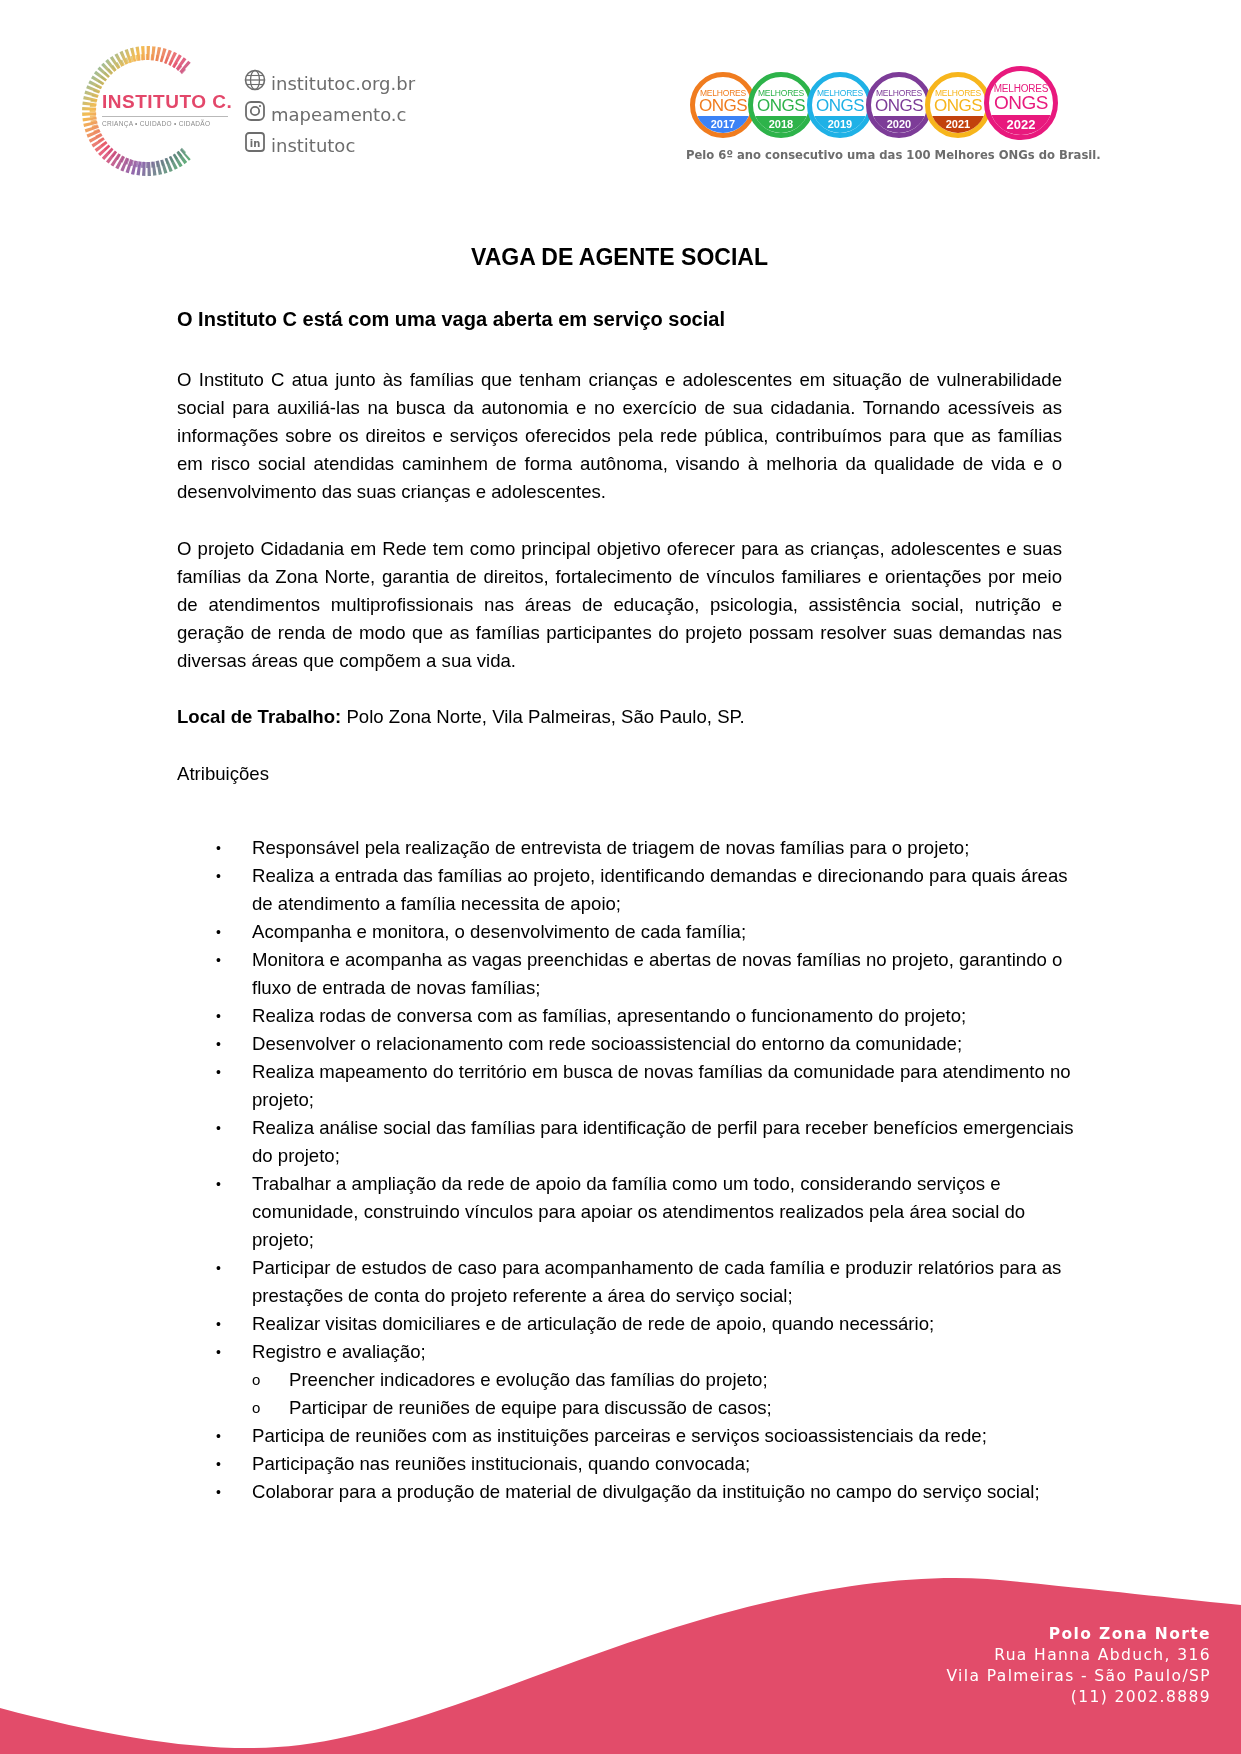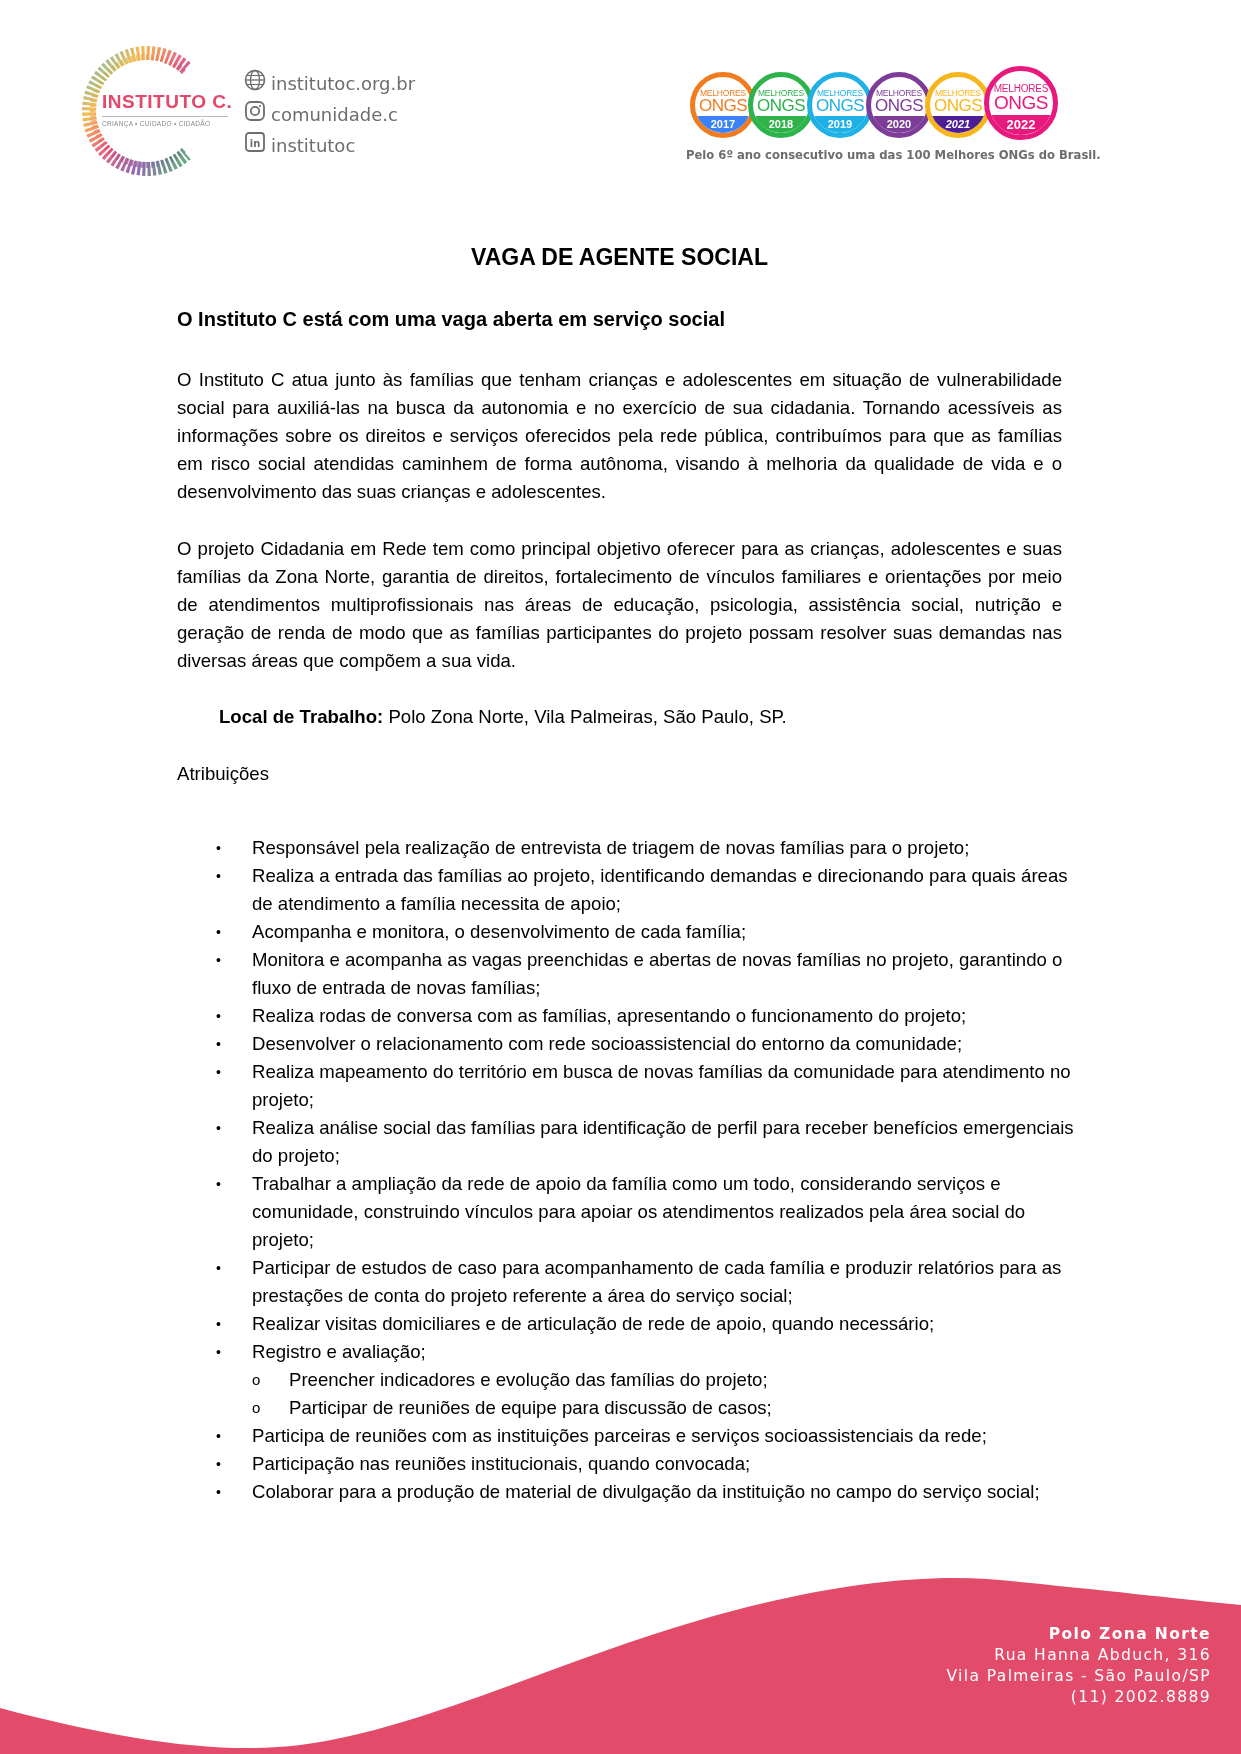--- a/index.html
+++ b/index.html
@@ -28,21 +28,21 @@
   .badge.big .yr { height:20px; font-size:13px; line-height:19px; }
   .badge-caption { position:absolute; left:686px; top:148px; font-family:"DejaVu Sans", sans-serif; font-weight:bold; font-size:11.6px; color:#6d6d6d; white-space:nowrap; }
 
   
   .content { position:absolute; left:177px; top:0; width:885px; font-family:"Liberation Sans", sans-serif; }
   .title { position:absolute; left:0; width:885px; top:244px; text-align:center; font-weight:bold; font-size:23px; }
   .subtitle { position:absolute; left:0; width:885px; top:308px; text-align:left; font-weight:bold; font-size:20px; }
   .para { position:absolute; left:0; width:885px; font-size:18.6px; line-height:28px; text-align:justify; }
   .para.p1 { top:366px; }
   .para.p2 { top:535px; }
-  .local { position:absolute; left:0; top:703px; font-size:18.6px; line-height:28px;margin-left:42px; }
+  .local { position:absolute; left:0; top:703px; font-size:18.6px; line-height:28px; }
   .local b { font-weight:bold; }
   .attr-head { position:absolute; left:0; top:760px; font-size:18.6px; font-weight:normal; line-height:28px; }
 
   .list { position:absolute; left:0; top:834px; width:900px; margin:0; padding:0; list-style:none; }
   .li { position:relative; padding-left:75px; font-size:18.6px; line-height:28px; }
   .bullet { position:absolute; left:39px; top:0; font-size:14px; }
   .sublist { margin:0; padding:0; list-style:none; }
   .subli { position:relative; padding-left:112px; margin-left:-75px; font-size:18.6px; line-height:28px; }
   .subbullet { position:absolute; left:75px; top:0; font-size:15px; }
 
@@ -83,21 +83,21 @@
       <line x1="3" y1="15.5" x2="19" y2="15.5" stroke="#6d6d6d" stroke-width="1.1"></line>
     </svg>
     <span class="social-text">institutoc.org.br</span>
   </div>
   <div class="social-row">
     <svg class="social-icon" viewBox="0 0 22 22">
       <rect x="2" y="2" width="18" height="18" rx="5" fill="none" stroke="#6d6d6d" stroke-width="1.8"></rect>
       <circle cx="11" cy="11" r="4.2" fill="none" stroke="#6d6d6d" stroke-width="1.8"></circle>
       <circle cx="16" cy="6" r="1.1" fill="#6d6d6d"></circle>
     </svg>
-    <span class="social-text">comunidade.c</span>
+    <span class="social-text">mapeamento.c</span>
   </div>
   <div class="social-row">
     <svg class="social-icon" viewBox="0 0 22 22">
       <rect x="2" y="2" width="18" height="18" rx="3" fill="none" stroke="#6d6d6d" stroke-width="1.8"></rect>
       <text x="11" y="15.5" text-anchor="middle" font-family="DejaVu Sans, sans-serif" font-weight="bold" font-size="10" fill="#6d6d6d">in</text>
     </svg>
     <span class="social-text">institutoc</span>
   </div>
 </div>
 
@@ -118,21 +118,21 @@
     <span class="yr" style="background: rgb(31, 177, 230);">2019</span>
   </div>
   <div class="badge" style="left: 176px; border-color: rgb(125, 60, 152);">
     <span class="mh" style="color: rgb(125, 60, 152);">MELHORES</span>
     <span class="og" style="color: rgb(125, 60, 152);">ONGS</span>
     <span class="yr" style="background: rgb(125, 60, 152);">2020</span>
   </div>
   <div class="badge" style="left: 235px; border-color: rgb(247, 181, 28);">
     <span class="mh" style="color: rgb(247, 181, 28);">MELHORES</span>
     <span class="og" style="color: rgb(247, 181, 28);">ONGS</span>
-    <span class="yr" style="background: #4c1d95; font-style: italic;">2021</span>
+    <span class="yr" style="background: #c2410c;">2021</span>
   </div>
   <div class="badge big" style="left: 294px; border-color: rgb(232, 25, 125);">
     <span class="mh" style="color: rgb(232, 25, 125);">MELHORES</span>
     <span class="og" style="color: rgb(232, 25, 125);">ONGS</span>
     <span class="yr" style="background: rgb(232, 25, 125);">2022</span>
   </div>
 </div>
 <div class="badge-caption">Pelo 6º ano consecutivo uma das 100 Melhores ONGs do Brasil.</div>
 
 <div class="content">

